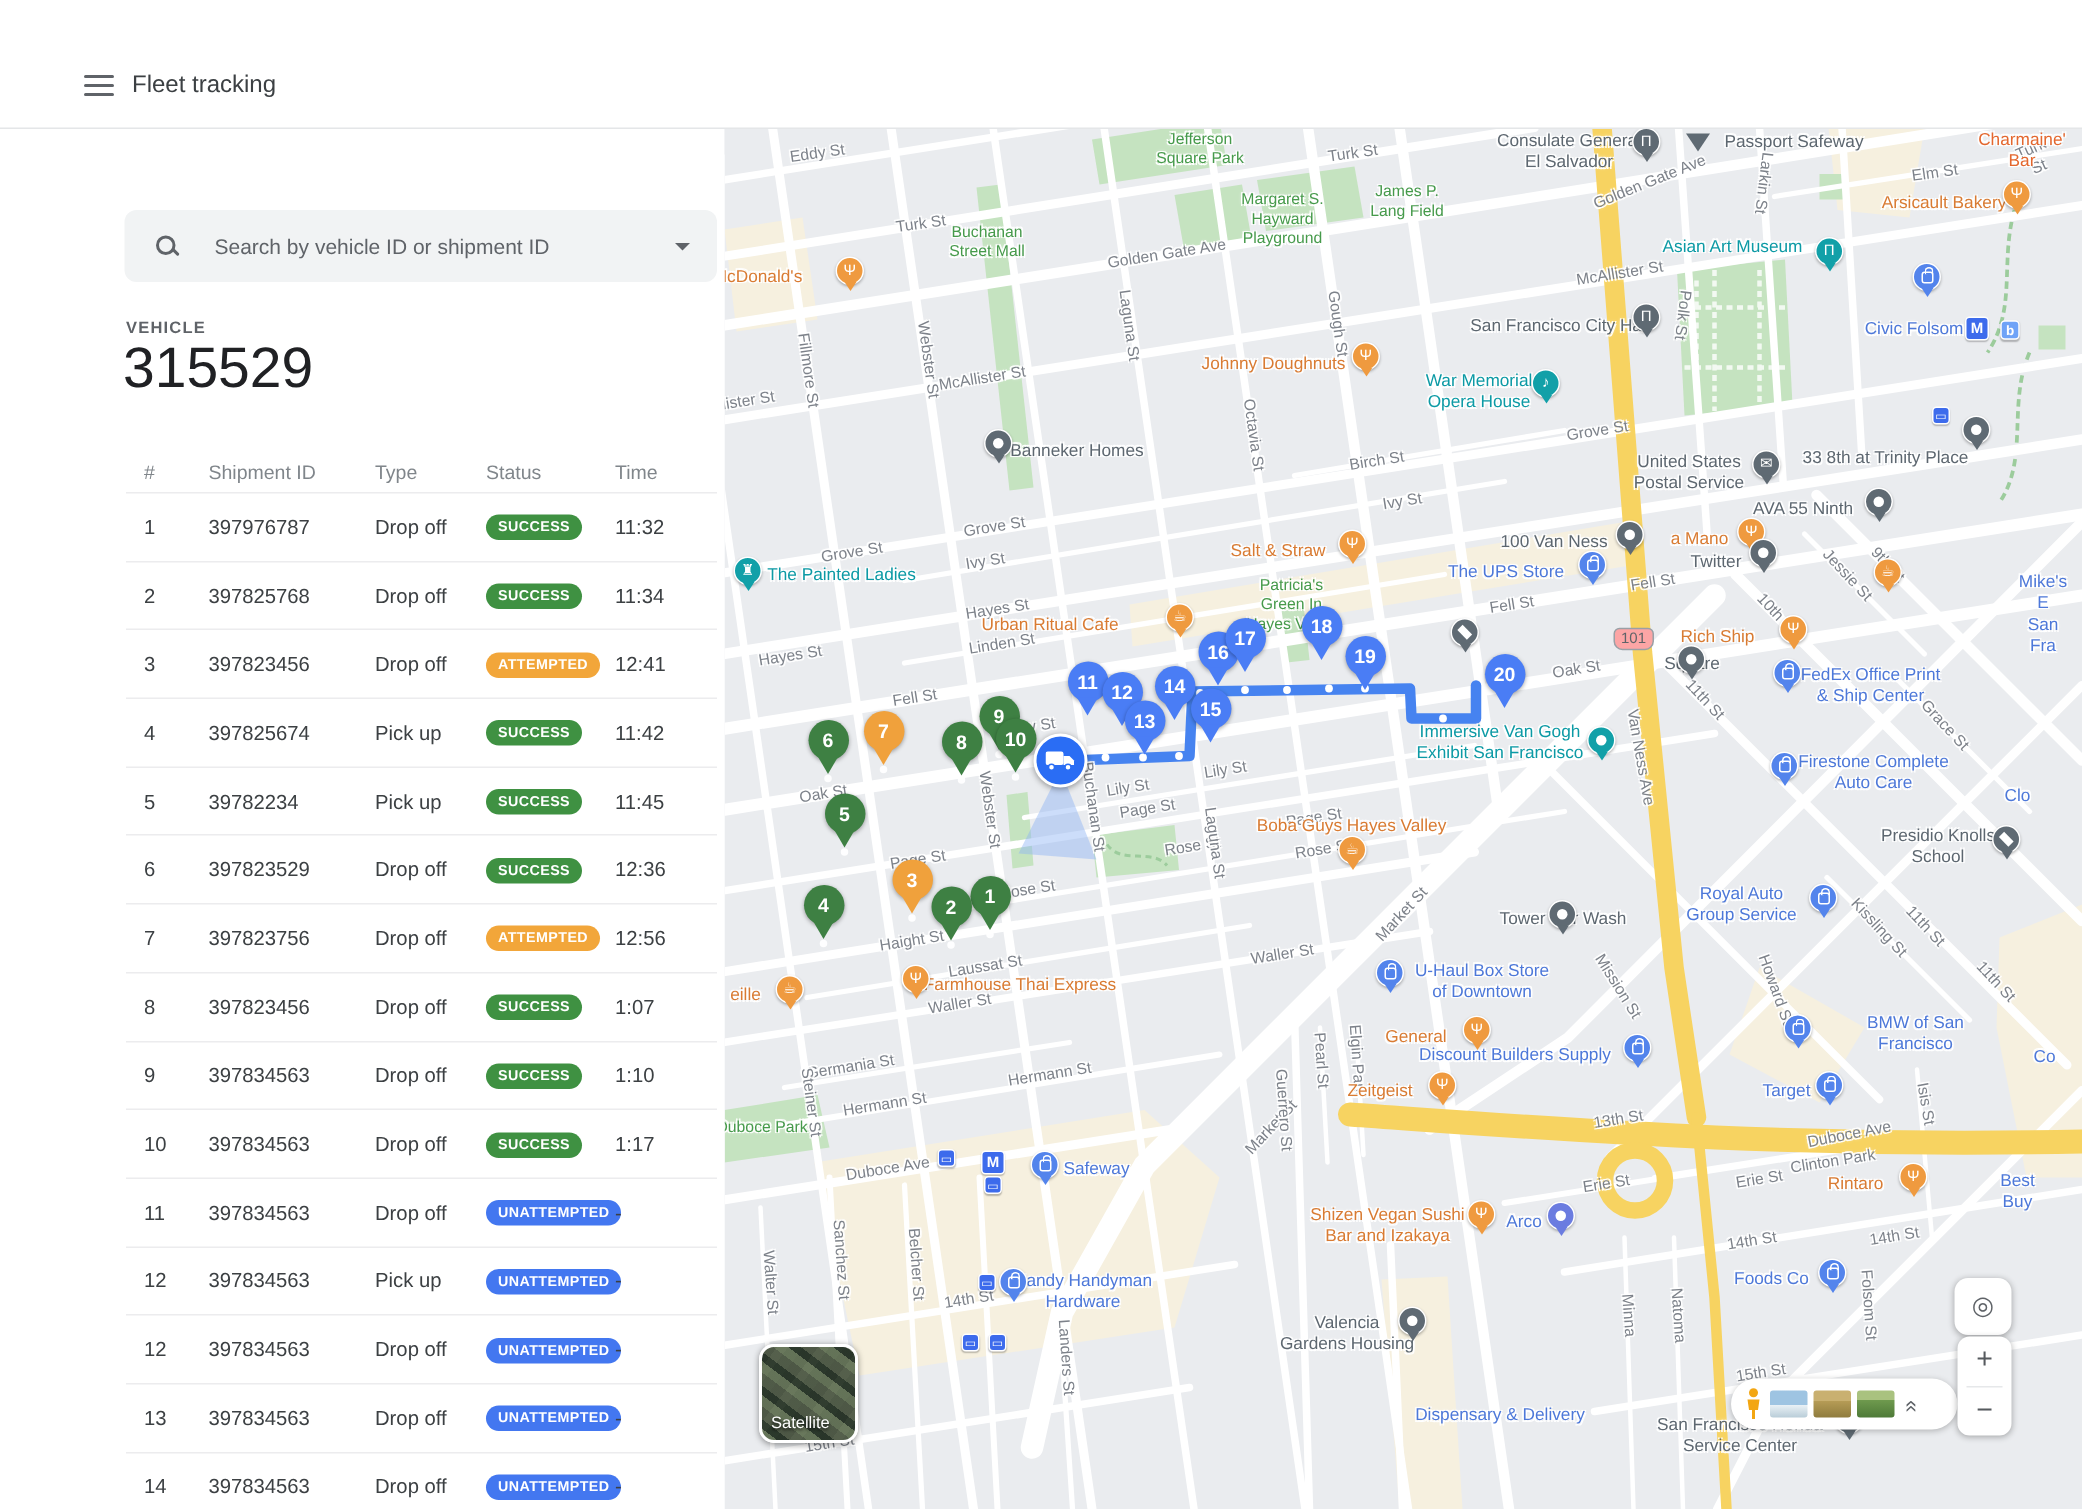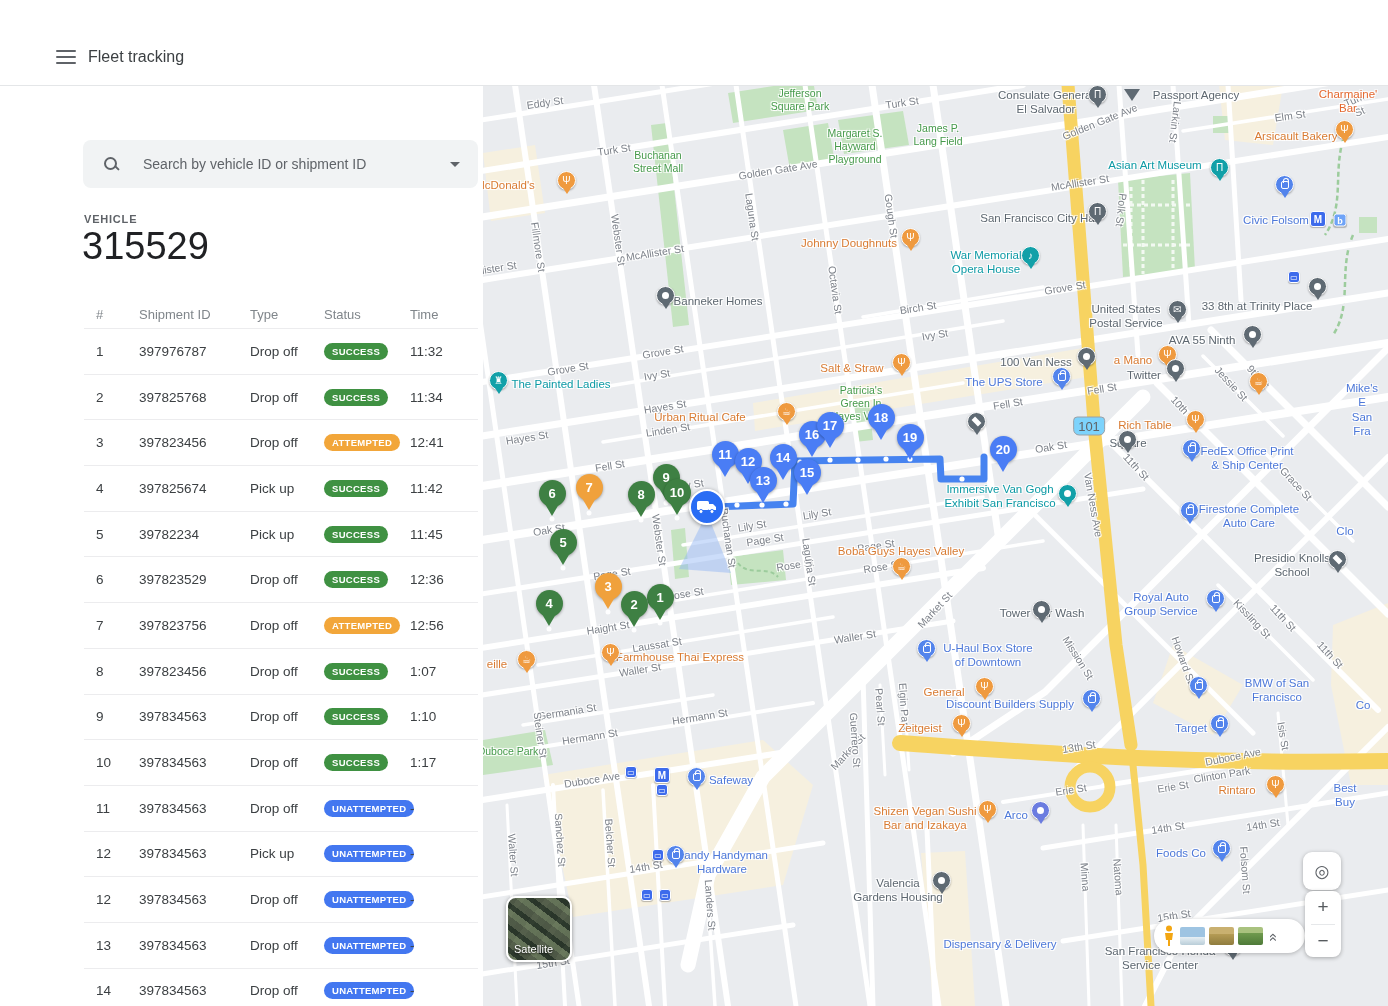--- a/index.html
+++ b/index.html
@@ -114,22 +114,22 @@
   #collapse-ctl { margin-left:4px; color:#5f6368; font-size:15px; transform:rotate(90deg); cursor:pointer; letter-spacing:-2px; }
   #zoom-ctl { position:absolute; left:822px; top:806px; width:36px; height:66px; background:#fff;
     border-radius:8px; box-shadow:0 1px 4px rgba(0,0,0,.3); z-index:20; display:flex; flex-direction:column; }
   #zoom-ctl div { flex:1; display:flex; align-items:center; justify-content:center;
     font-size:19px; color:#565a5e; cursor:pointer; }
   #zoom-divider { height:1px; flex:none !important; background:#e6e8ea; margin:0 6px; }
   #my-location { position:absolute; left:820px; top:767px; width:38px; height:38px; background:#fff;
     border-radius:9px; box-shadow:0 1px 4px rgba(0,0,0,.3); z-index:20; display:flex;
     align-items:center; justify-content:center; color:#5f6368; font-size:17px; cursor:pointer; }
   #route-shield { position:absolute; left:606px; top:341px; transform:translate(-50%,-50%);
-    background:#7dd3fc; border:1px solid #9aa0a6; border-radius:4px 4px 6px 6px; padding:1px 4px;
-    font-size:13px; color:#5f6368; z-index:3; }
+    background:#fca5a5; border:1px solid #9aa0a6; border-radius:4px 4px 6px 6px; padding:1px 4px;
+    font-size:10px; color:#5f6368; z-index:3; }
 </style>
 </head>
 <body>
 
 <div id="topbar">
   <div id="hamburger">
       <span></span>
       <span></span>
       <span></span>
     </div>
@@ -478,21 +478,21 @@
 Street Mall</div>
       <div class="mlabel lab-pk" style="left: 378px; top: 319px; transform: translate(-50%, -50%) rotate(0deg);">Patricia's
 Green In
 Hayes Valley</div>
       <div class="mlabel lab-pk" style="left: 25px; top: 667px; transform: translate(-50%, -50%) rotate(0deg);">Duboce Park</div>
       <div class="mlabel lab-po" style="left: 22px; top: 100px; transform: translate(-50%, -50%) rotate(0deg);">McDonald's</div>
       <div class="mlabel lab-po" style="left: 366px; top: 158px; transform: translate(-50%, -50%) rotate(0deg);">Johnny Doughnuts</div>
       <div class="mlabel lab-po" style="left: 369px; top: 283px; transform: translate(-50%, -50%) rotate(0deg);">Salt &amp; Straw</div>
       <div class="mlabel lab-po" style="left: 650px; top: 275px; transform: translate(-50%, -50%) rotate(0deg);">a Mano</div>
       <div class="mlabel lab-po" style="left: 217px; top: 332px; transform: translate(-50%, -50%) rotate(0deg);">Urban Ritual Cafe</div>
-      <div class="mlabel lab-po" style="left: 662px; top: 340px; transform: translate(-50%, -50%) rotate(0deg);">Rich Table</div>
+      <div class="mlabel lab-po" style="left: 662px; top: 340px; transform: translate(-50%, -50%) rotate(0deg);">Rich Ship</div>
       <div class="mlabel lab-po" style="left: 418px; top: 466px; transform: translate(-50%, -50%) rotate(0deg);">Boba Guys Hayes Valley</div>
       <div class="mlabel lab-po" style="left: 197px; top: 572px; transform: translate(-50%, -50%) rotate(0deg);">Farmhouse Thai Express</div>
       <div class="mlabel lab-po" style="left: 461px; top: 607px; transform: translate(-50%, -50%) rotate(0deg);">General</div>
       <div class="mlabel lab-po" style="left: 442px; top: 733px; transform: translate(-50%, -50%) rotate(0deg);">Shizen Vegan Sushi
 Bar and Izakaya</div>
       <div class="mlabel lab-po" style="left: 754px; top: 705px; transform: translate(-50%, -50%) rotate(0deg);">Rintaro</div>
       <div class="mlabel lab-po" style="left: 813px; top: 51px; transform: translate(-50%, -50%) rotate(0deg);">Arsicault Bakery</div>
       <div class="mlabel lab-po" style="left: 437px; top: 643px; transform: translate(-50%, -50%) rotate(0deg);">Zeitgeist</div>
       <div class="mlabel lab-po" style="left: 14px; top: 579px; transform: translate(-50%, -50%) rotate(0deg);">eille</div>
       <div class="mlabel lab-pr" style="left: 865px; top: 16px; transform: translate(-50%, -50%) rotate(0deg);">Charmaine'
@@ -517,21 +517,21 @@
       <div class="mlabel lab-pb" style="left: 793px; top: 135px; transform: translate(-50%, -50%) rotate(0deg);">Civic Folsom</div>
       <div class="mlabel lab-pb" style="left: 862px; top: 710px; transform: translate(-50%, -50%) rotate(0deg);">Best Buy</div>
       <div class="mlabel lab-pb" style="left: 879px; top: 325px; transform: translate(-50%, -50%) rotate(0deg);">Mike's E
 San Fra</div>
       <div class="mlabel lab-pb" style="left: 862px; top: 446px; transform: translate(-50%, -50%) rotate(0deg);">Clo</div>
       <div class="mlabel lab-pb" style="left: 880px; top: 620px; transform: translate(-50%, -50%) rotate(0deg);">Co</div>
       <div class="mlabel lab-pb" style="left: 517px; top: 859px; transform: translate(-50%, -50%) rotate(0deg);">Dispensary &amp; Delivery</div>
       <div class="mlabel lab-pg" style="left: 235px; top: 216px; transform: translate(-50%, -50%) rotate(0deg);">Banneker Homes</div>
       <div class="mlabel lab-pg" style="left: 563px; top: 17px; transform: translate(-50%, -50%) rotate(0deg);">Consulate General
 El Salvador</div>
-      <div class="mlabel lab-pg" style="left: 713px; top: 10px; transform: translate(-50%, -50%) rotate(0deg);">Passport Agency</div>
+      <div class="mlabel lab-pg" style="left: 713px; top: 10px; transform: translate(-50%, -50%) rotate(0deg);">Passport Safeway</div>
       <div class="mlabel lab-pg" style="left: 557px; top: 133px; transform: translate(-50%, -50%) rotate(0deg);">San Francisco City Hall</div>
       <div class="mlabel lab-pg" style="left: 553px; top: 277px; transform: translate(-50%, -50%) rotate(0deg);">100 Van Ness</div>
       <div class="mlabel lab-pg" style="left: 661px; top: 290px; transform: translate(-50%, -50%) rotate(0deg);">Twitter</div>
       <div class="mlabel lab-pg" style="left: 719px; top: 255px; transform: translate(-50%, -50%) rotate(0deg);">AVA 55 Ninth</div>
       <div class="mlabel lab-pg" style="left: 645px; top: 358px; transform: translate(-50%, -50%) rotate(0deg);">Square</div>
       <div class="mlabel lab-pg" style="left: 643px; top: 231px; transform: translate(-50%, -50%) rotate(0deg);">United States
 Postal Service</div>
       <div class="mlabel lab-pg" style="left: 559px; top: 528px; transform: translate(-50%, -50%) rotate(0deg);">Tower Car Wash</div>
       <div class="mlabel lab-pg" style="left: 809px; top: 480px; transform: translate(-50%, -50%) rotate(0deg);">Presidio Knolls School</div>
       <div class="mlabel lab-pg" style="left: 774px; top: 221px; transform: translate(-50%, -50%) rotate(0deg);">33 8th at Trinity Place</div>

